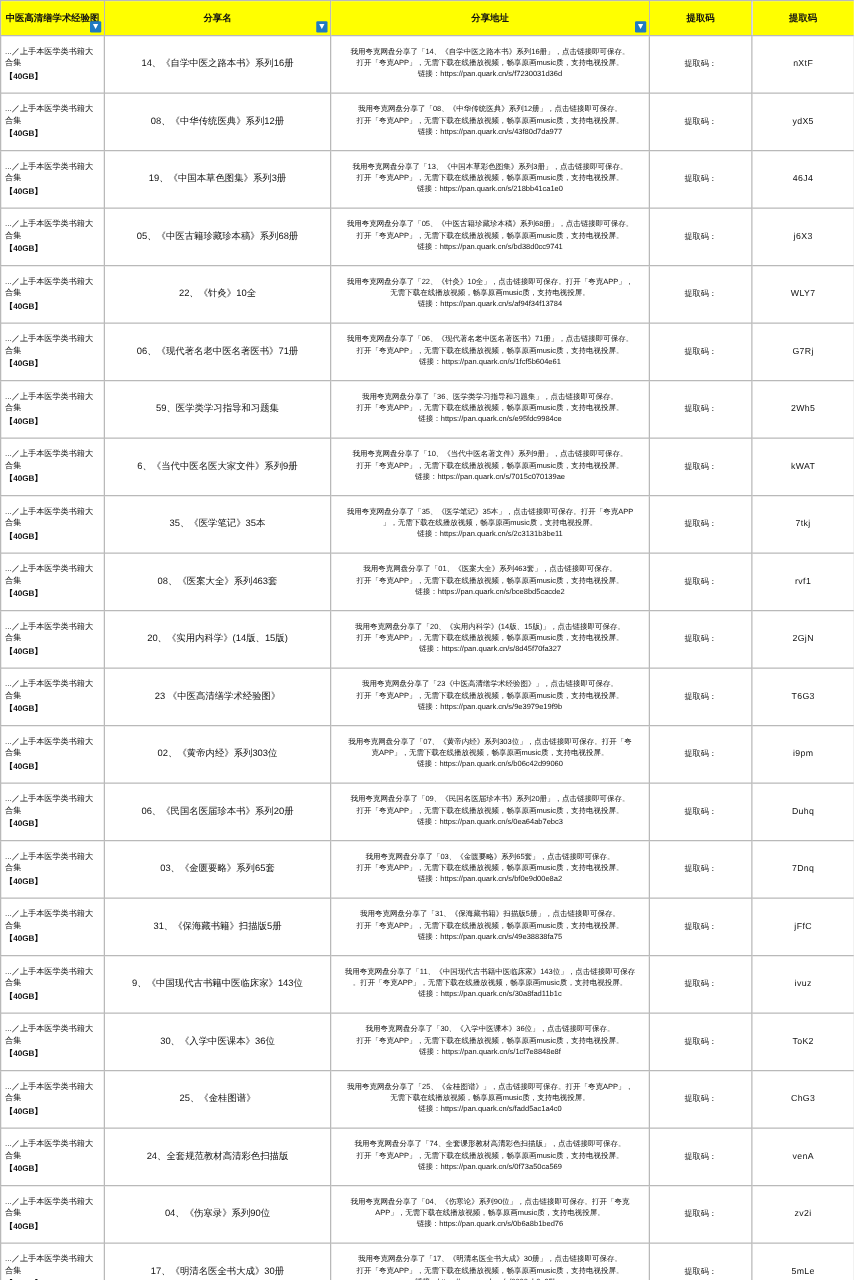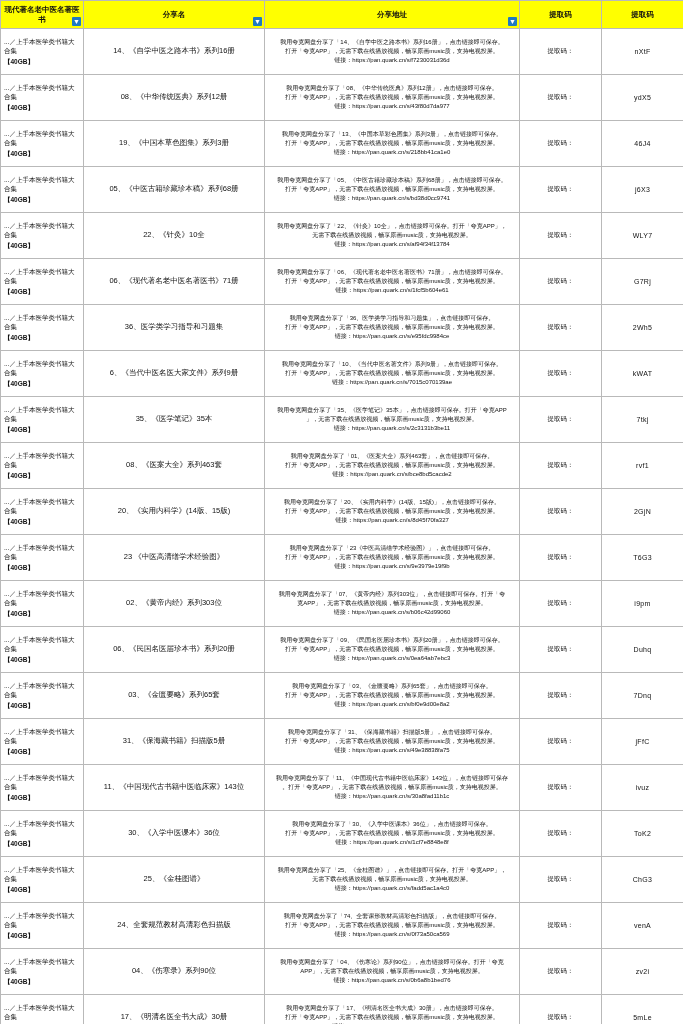--- a/index.html
+++ b/index.html
@@ -104,21 +104,21 @@
     <colgroup>
       <col class="c0">
         <col class="c1">
         <col class="c2">
         <col class="c3">
         <col class="c4">
     </colgroup>
     <thead>
       <tr>
         <th>
-          <span>现代著名老中医名著医书</span>
+          <span>中医高清缮学术经验图</span>
           <span class="filter-btn">▼</span>
         </th>
         <th>
           <span>分享名</span>
           <span class="filter-btn">▼</span>
         </th>
         <th>
           <span>分享地址</span>
           <span class="filter-btn">▼</span>
         </th>
@@ -192,21 +192,21 @@
           <td class="addr">
             <span class="ln">我用夸克网盘分享了「06、《现代著名老中医名著医书》71册」，点击链接即可保存。</span>
             <span class="ln">打开「夸克APP」，无需下载在线播放视频，畅享原画music质，支持电视投屏。</span>
             <span class="ln">链接：https://pan.quark.cn/s/1fcf5b604e61</span>
           </td>
           <td class="code-label">提取码：</td>
           <td class="code-val">G7Rj</td>
         </tr>
         <tr>
           <td class="path"><span>...／上手本医学类书籍大合集</span><span class="size">【40GB】</span></td>
-          <td class="title">36、医学类学习指导和习题集</td>
+          <td class="title">59、医学类学习指导和习题集</td>
           <td class="addr">
             <span class="ln">我用夸克网盘分享了「36、医学类学习指导和习题集」，点击链接即可保存。</span>
             <span class="ln">打开「夸克APP」，无需下载在线播放视频，畅享原画music质，支持电视投屏。</span>
             <span class="ln">链接：https://pan.quark.cn/s/e95fdc9984ce</span>
           </td>
           <td class="code-label">提取码：</td>
           <td class="code-val">2Wh5</td>
         </tr>
         <tr>
           <td class="path"><span>...／上手本医学类书籍大合集</span><span class="size">【40GB】</span></td>
@@ -302,21 +302,21 @@
           <td class="addr">
             <span class="ln">我用夸克网盘分享了「31、《保海藏书籍》扫描版5册」，点击链接即可保存。</span>
             <span class="ln">打开「夸克APP」，无需下载在线播放视频，畅享原画music质，支持电视投屏。</span>
             <span class="ln">链接：https://pan.quark.cn/s/49e38838fa75</span>
           </td>
           <td class="code-label">提取码：</td>
           <td class="code-val">jFfC</td>
         </tr>
         <tr>
           <td class="path"><span>...／上手本医学类书籍大合集</span><span class="size">【40GB】</span></td>
-          <td class="title">11、《中国现代古书籍中医临床家》143位</td>
+          <td class="title">9、《中国现代古书籍中医临床家》143位</td>
           <td class="addr">
             <span class="ln">我用夸克网盘分享了「11、《中国现代古书籍中医临床家》143位」，点击链接即可保存</span>
             <span class="ln">。打开「夸克APP」，无需下载在线播放视频，畅享原画music质，支持电视投屏。</span>
             <span class="ln">链接：https://pan.quark.cn/s/30a8fad11b1c</span>
           </td>
           <td class="code-label">提取码：</td>
           <td class="code-val">ivuz</td>
         </tr>
         <tr>
           <td class="path"><span>...／上手本医学类书籍大合集</span><span class="size">【40GB】</span></td>

